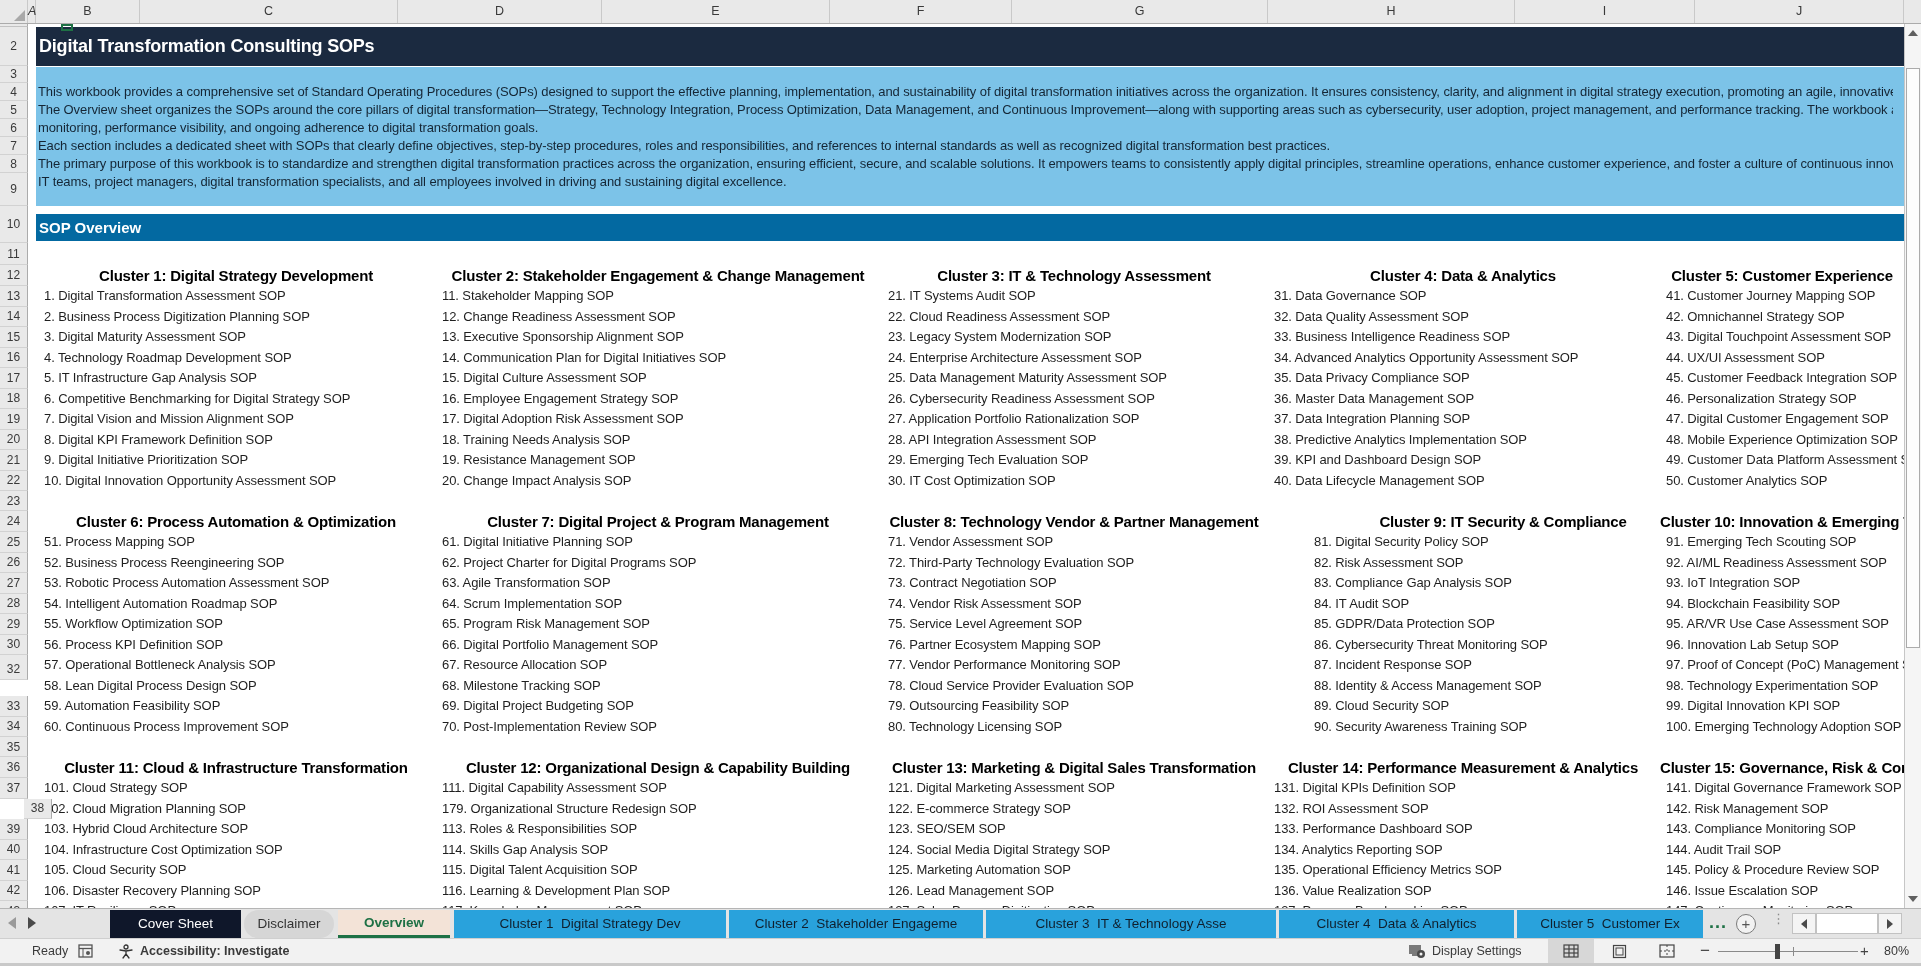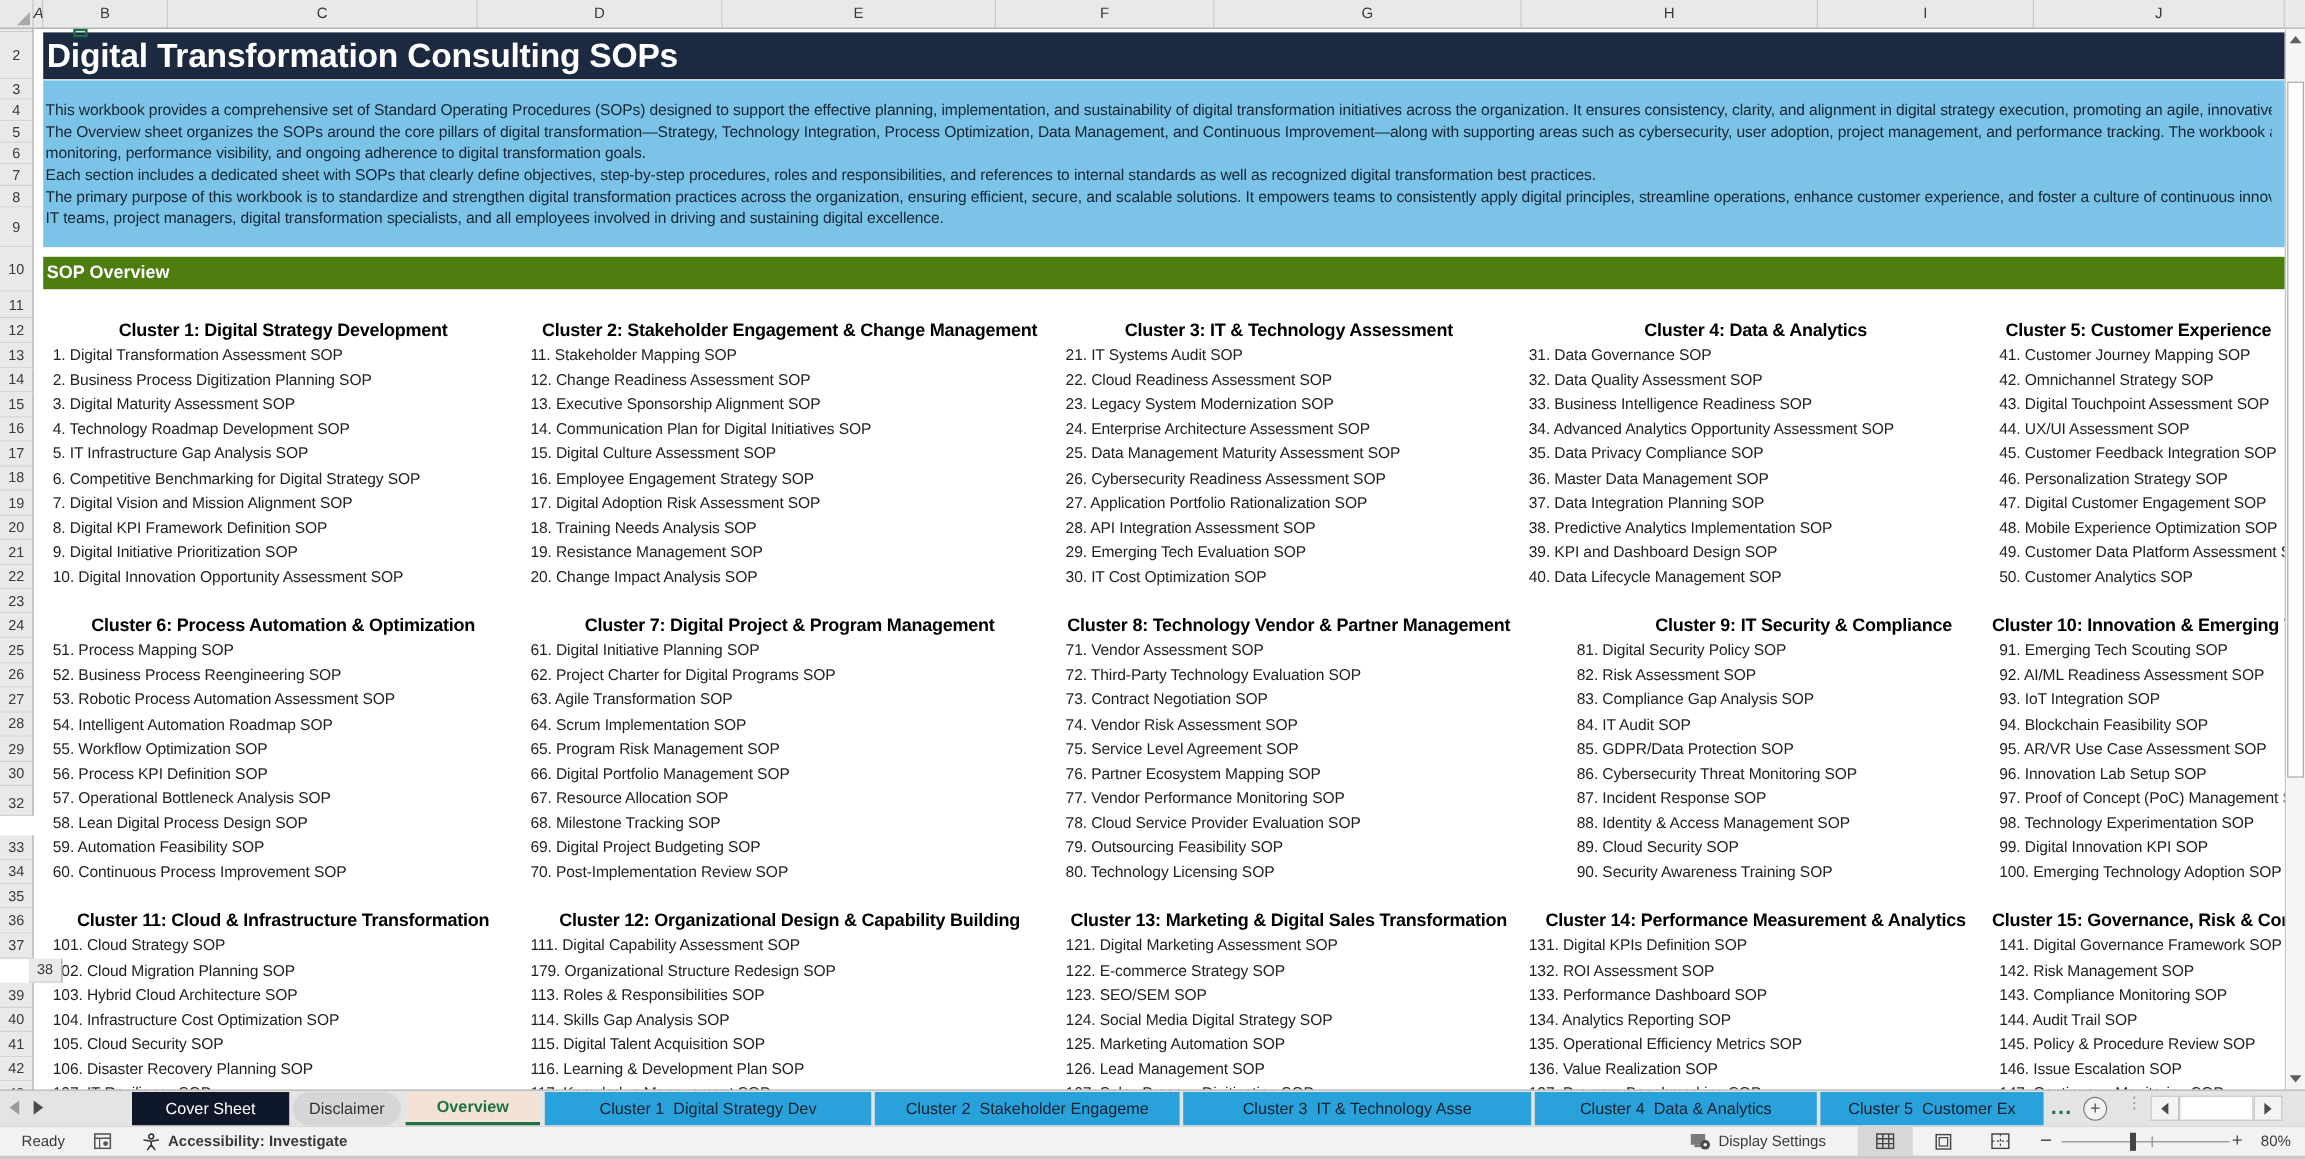--- a/index.html
+++ b/index.html
@@ -15,21 +15,21 @@
          font-size:12.5px;border-right:1px solid #C9C9C9;box-sizing:border-box;font-style:italic;}
   .col-h.norm{font-style:normal;}
   
   .row-h{position:absolute;left:0;width:28px;background:#E9E9E9;color:#3A3A3A;font-size:12px;
          border-right:1px solid #ABABAB;border-bottom:1px solid #D2D2D2;box-sizing:border-box;
          display:flex;align-items:center;justify-content:center;z-index:2;}
   .row-sliver{position:absolute;left:0;top:24px;width:28px;height:3px;background:#E9E9E9;
               border-right:1px solid #ABABAB;border-bottom:1px solid #C2C2C2;box-sizing:border-box;z-index:2;}
   
   .titlebar{position:absolute;left:36px;top:27px;width:1868px;height:39px;color:#fff;
-            font-size:28px;font-weight:bold;line-height:39px;padding-left:3px;box-sizing:border-box;
+            font-size:18px;font-weight:bold;line-height:39px;padding-left:3px;box-sizing:border-box;
             letter-spacing:-0.2px;white-space:nowrap;overflow:hidden;}
   .descblock{position:absolute;left:36px;top:67px;width:1868px;height:139px;}
   .desc-line{position:absolute;left:38px;width:1855px;height:18px;line-height:18px;font-size:13px;
              color:#152635;white-space:nowrap;overflow:hidden;letter-spacing:-0.1px;}
   .banner{position:absolute;left:36px;top:214px;width:1868px;height:27px;color:#fff;
           font-size:15px;font-weight:bold;line-height:27px;padding-left:3px;box-sizing:border-box;}
   .cluster{position:absolute;white-space:nowrap;overflow:hidden;}
   .cluster-title{height:21px;line-height:21px;font-size:15px;font-weight:bold;color:#000;letter-spacing:-0.2px;text-align:center;}
   .sop-item{height:20.5px;line-height:20.5px;font-size:13px;color:#1F1F1F;padding-left:6px;letter-spacing:-0.1px;}
   .sel-a1{position:absolute;left:61px;top:24px;width:12px;height:7px;border:2px solid #1E7145;
@@ -144,21 +144,21 @@
       <div class="row-h" style="top: 839.5px; height: 20.5px;">40</div>
       <div class="row-h" style="top: 860px; height: 20.5px;">41</div>
       <div class="row-h" style="top: 880.5px; height: 20.5px;">42</div>
       <div class="row-h" style="top: 901px; height: 20.5px;">43</div>
     </div>
 
   <div class="titlebar" style="background: rgb(27, 42, 64);">Digital Transformation Consulting SOPs</div>
   <div class="descblock" style="background: rgb(124, 195, 232);">
       <div id="descwrap"></div>
     </div>
-  <div class="banner" style="background: #4d7c0f;">SOP Overview</div>
+  <div class="banner" style="background: #0369a1;">SOP Overview</div>
   <div id="clusterwrap">
       <div class="cluster" style="left: 38px; top: 265px; width: 396px;">
         <div class="cluster-title">Cluster 1: Digital Strategy Development</div>
         <div class="sop-item">1. Digital Transformation Assessment SOP</div>
         <div class="sop-item">2. Business Process Digitization Planning SOP</div>
         <div class="sop-item">3. Digital Maturity Assessment SOP</div>
         <div class="sop-item">4. Technology Roadmap Development SOP</div>
         <div class="sop-item">5. IT Infrastructure Gap Analysis SOP</div>
         <div class="sop-item">6. Competitive Benchmarking for Digital Strategy SOP</div>
         <div class="sop-item">7. Digital Vision and Mission Alignment SOP</div>
@@ -365,21 +365,21 @@
     <div class="hs-btn" style="left:1792px;">
         <div class="tri-l"></div>
       </div>
     <div class="hs-track"></div>
     <div class="hs-btn" style="left:1878px;">
         <div class="tri-r"></div>
       </div>
   </div>
 
   <div class="statusbar">
-    <div class="sb" style="left:18px;">Ready</div>
+    <div class="sb" style="left:32px;">Ready</div>
     <svg class="sb-ico" style="left:78px;" width="15" height="14" viewBox="0 0 15 14">
       <rect x="1" y="1" width="13" height="12" fill="none" stroke="#555" stroke-width="1.3"></rect>
       <line x1="1" y1="4.5" x2="14" y2="4.5" stroke="#555" stroke-width="1.3"></line>
       <line x1="5" y1="4.5" x2="5" y2="13" stroke="#555" stroke-width="1"></line>
       <circle cx="10" cy="9" r="2" fill="#555"></circle>
     </svg>
     <svg class="sb-ico" style="left:118px;" width="16" height="15" viewBox="0 0 16 15">
       <circle cx="8" cy="3" r="2" fill="none" stroke="#333" stroke-width="1.3"></circle>
       <path d="M2 6 L8 7 L14 6 M8 7 L8 10 L5 14 M8 10 L11 14" fill="none" stroke="#333" stroke-width="1.3" stroke-linecap="round"></path>
     </svg>

